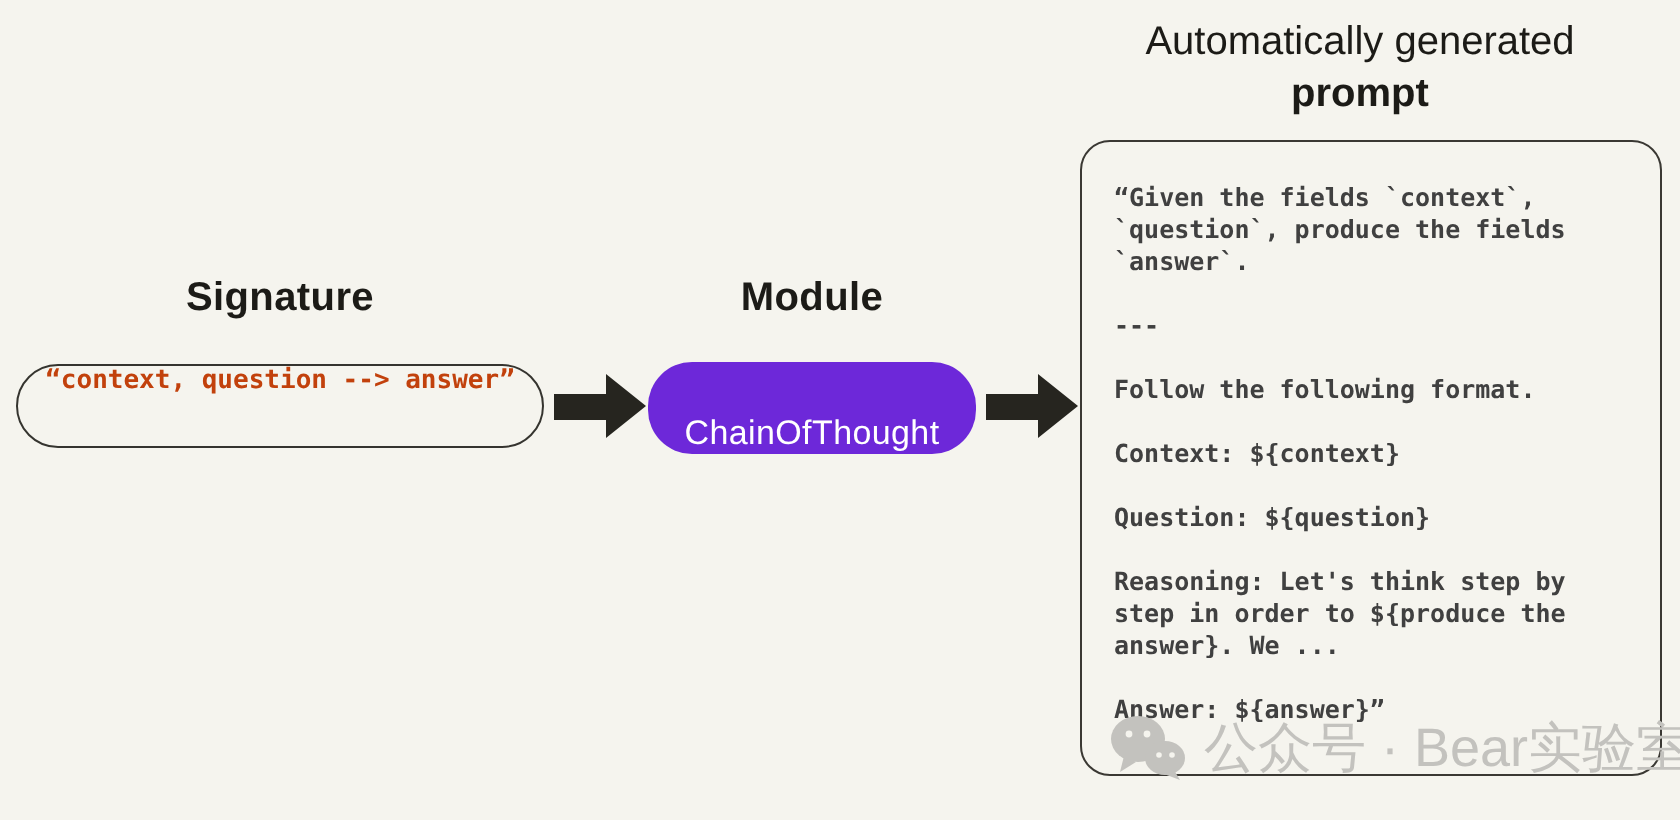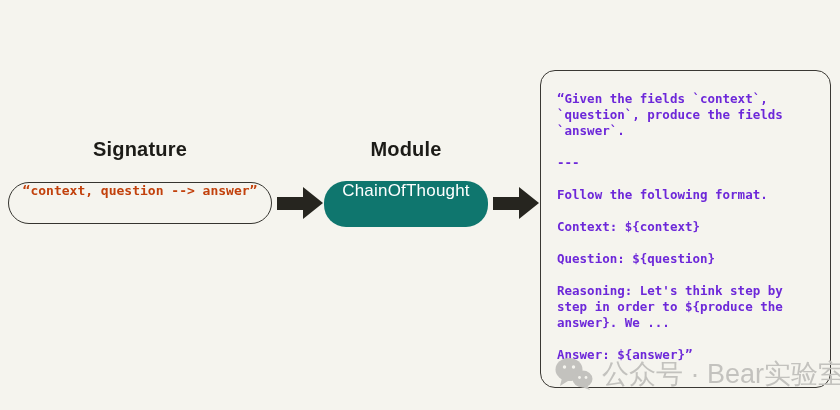--- a/index.html
+++ b/index.html
@@ -41,23 +41,23 @@
     font-family: "DejaVu Sans Mono", monospace;
     font-size: 13px;
     font-weight: bold;
     color: #c2410c;
     white-space: nowrap;
   }
   .module-pill {
     position: absolute;
     left: 324px; top: 181px; width: 164px; height: 46px;
     box-sizing: border-box;
-    background: #0f766e;
+    background: #6d28d9;
     border-radius: 22px;
-    display: flex; align-items: flex-start; justify-content: center;
+    display: flex; align-items: flex-end; justify-content: center;
     font-size: 17px;
     color: #ffffff;
     letter-spacing: 0.2px;
   }
   .arrow { position: absolute; width: 46px; height: 32px; }
   .arrow .shaft {
     position: absolute; left: 0; top: 10px;
     width: 27px; height: 13px;
     background: #26251f;
   }
@@ -77,21 +77,21 @@
     border: 1.5px solid #3a3833;
     border-radius: 15px;
   }
   .prompt-box pre {
     margin: 0;
     padding: 20px 15px 0 16px;
     font-family: "DejaVu Sans Mono", monospace;
     font-size: 12.5px;
     line-height: 16px;
     font-weight: bold;
-    color: #6d28d9;
+    color: #404040;
     white-space: pre;
   }
   .watermark {
     position: absolute;
     left: 554px; top: 356px;
     display: flex; align-items: center;
     gap: 8px;
     color: #c3c2be;
     font-size: 27px;
     white-space: nowrap;
@@ -100,20 +100,24 @@
 </style>
 </head>
 <body>
 
 <div class="canvas">
 
   <div class="heading heading-module">Module</div>
 
   <div class="heading heading-signature">Signature</div>
 
+  <div class="prompt-title">
+    <div class="line1">Automatically generated</div>
+    <div class="line2">prompt</div>
+  </div>
 
   <div class="signature-pill">
     <span>“context, question --&gt; answer”</span>
   </div>
 
   <div class="arrow arrow-1">
     <div class="shaft"></div>
     <div class="head"></div>
   </div>
 

